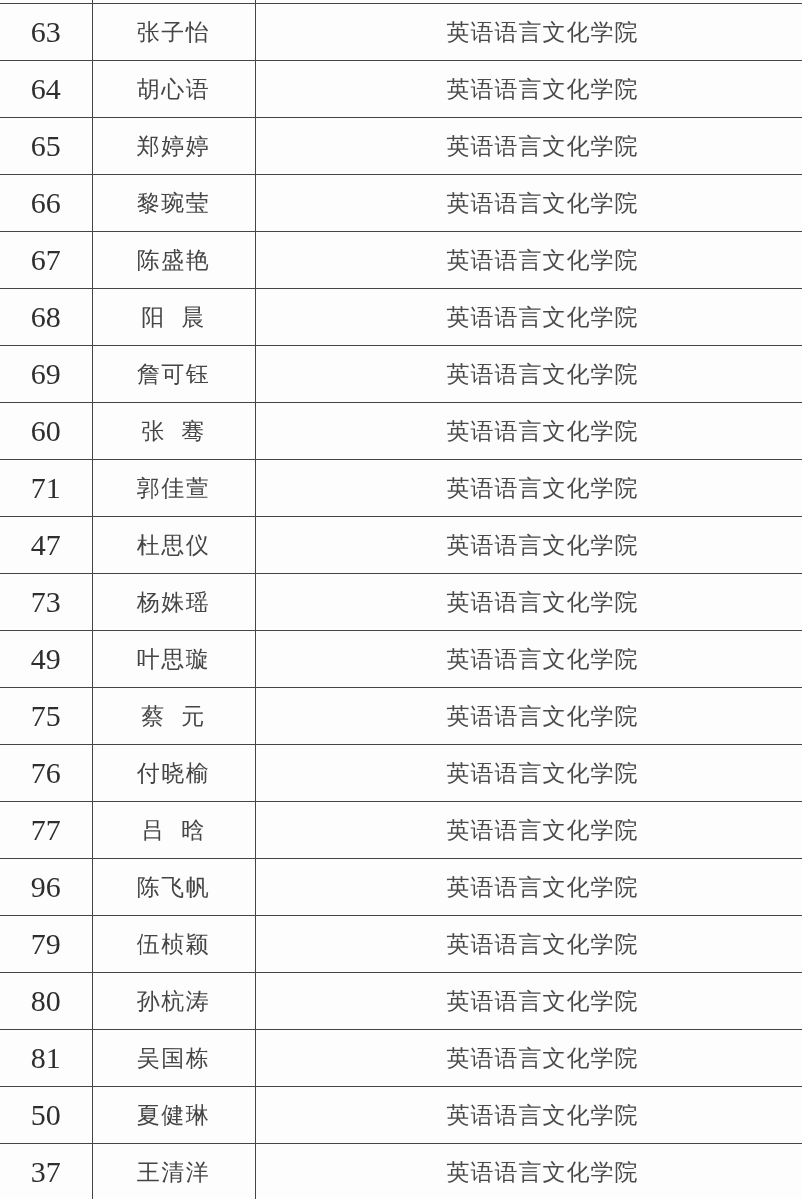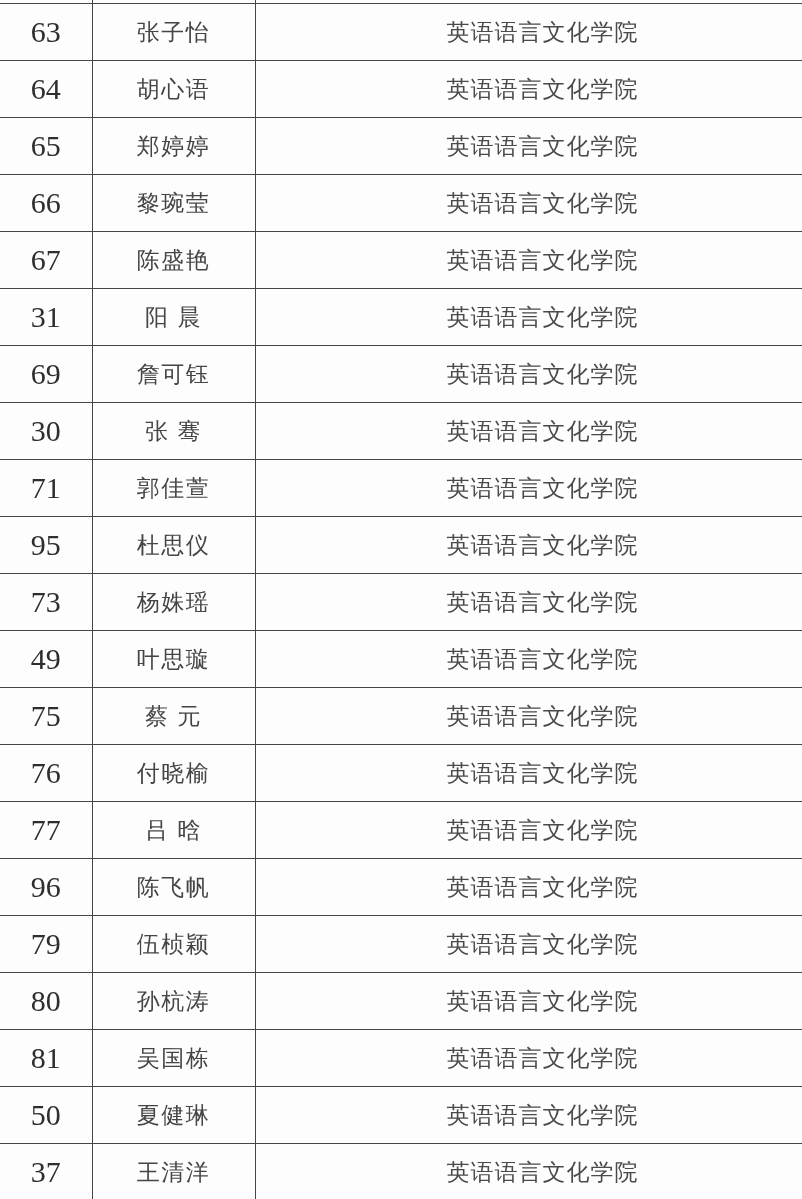--- a/index.html
+++ b/index.html
@@ -37,21 +37,21 @@
   td:first-child { border-left: none; } 
   td.cell-no {
     font-size: 30px;
     color: #2e2e2e;
     font-family: "Liberation Serif", "DejaVu Serif", serif;
   }
   td.cell-name {
     font-size: 23px;
     letter-spacing: 1.5px;
     color: #454545;
-    font-family: Liberation Sans, sans-serif;
+    font-family: Liberation Mono, monospace;
   }
   td.cell-college {
     font-size: 23px;
     letter-spacing: 1px;
     color: #4a4a4a;
     font-family: "Liberation Serif", "DejaVu Serif", serif;
   }
 </style>
 </head>
 <body>
@@ -89,41 +89,41 @@
     <td class="cell-no">66</td>
     <td class="cell-name">黎琬莹</td>
     <td class="cell-college">英语语言文化学院</td>
   </tr>
         <tr class="row">
     <td class="cell-no">67</td>
     <td class="cell-name">陈盛艳</td>
     <td class="cell-college">英语语言文化学院</td>
   </tr>
         <tr class="row">
-    <td class="cell-no">31</td>
+    <td class="cell-no">68</td>
     <td class="cell-name">阳 晨</td>
     <td class="cell-college">英语语言文化学院</td>
   </tr>
         <tr class="row">
     <td class="cell-no">69</td>
     <td class="cell-name">詹可钰</td>
     <td class="cell-college">英语语言文化学院</td>
   </tr>
         <tr class="row">
-    <td class="cell-no">30</td>
+    <td class="cell-no">60</td>
     <td class="cell-name">张 骞</td>
     <td class="cell-college">英语语言文化学院</td>
   </tr>
         <tr class="row">
     <td class="cell-no">71</td>
     <td class="cell-name">郭佳萱</td>
     <td class="cell-college">英语语言文化学院</td>
   </tr>
         <tr class="row">
-    <td class="cell-no">95</td>
+    <td class="cell-no">47</td>
     <td class="cell-name">杜思仪</td>
     <td class="cell-college">英语语言文化学院</td>
   </tr>
         <tr class="row">
     <td class="cell-no">73</td>
     <td class="cell-name">杨姝瑶</td>
     <td class="cell-college">英语语言文化学院</td>
   </tr>
         <tr class="row">
     <td class="cell-no">49</td>

